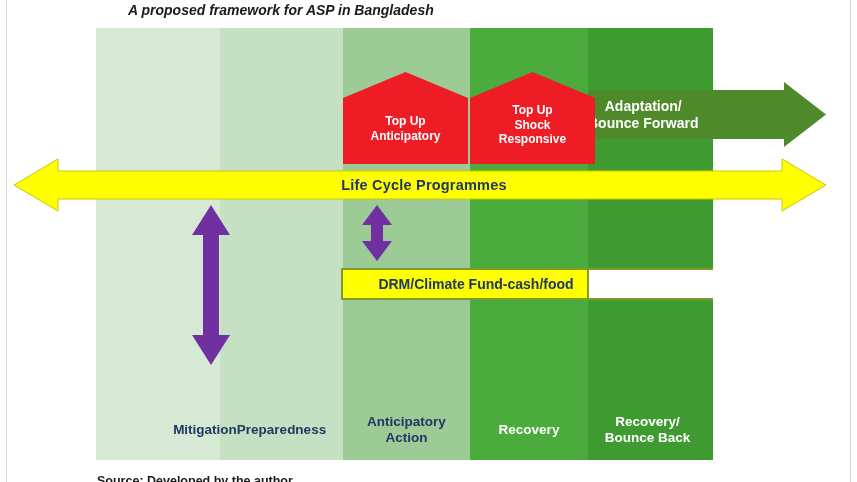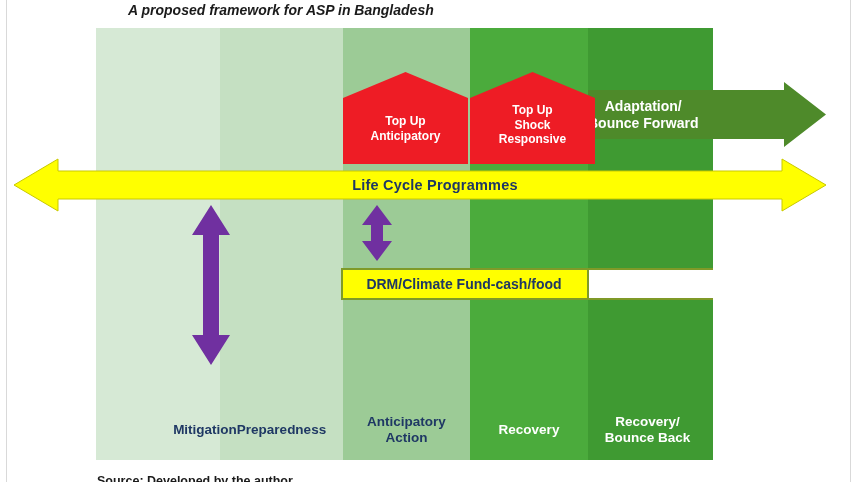--- a/index.html
+++ b/index.html
@@ -82,21 +82,21 @@
   
   .lifecycle-wrap {
     position: absolute;
     left: 14px;
     top: 157px;
     width: 812px;
     height: 56px;
   }
   .lifecycle-label {
     position: absolute;
-    left: 15px; top: 0;
+    left: 4px; top: 0;
     width: 812px; height: 56px;
     display: flex;
     align-items: center;
     justify-content: center;
     font-size: 14.5px;
     font-weight: bold;
     color: #1f3864;
     letter-spacing: .2px;
   }
 
@@ -173,21 +173,21 @@
     height: 32px;
   }
   #bar-drm-fund .gap {
     left: 244px;
     width: 126px;
     border-left: 2px solid #7f9a28;
     border-right: 0;
   }
   #bar-drm-fund .ybar-text {
     position: absolute;
-    left: 0;
+    left: 12px;
     top: 0;
     width: 242px;
     height: 100%;
     display: flex;
     align-items: center;
     justify-content: center;
   }
 
   #bar-public-works {
     left: 96px;

